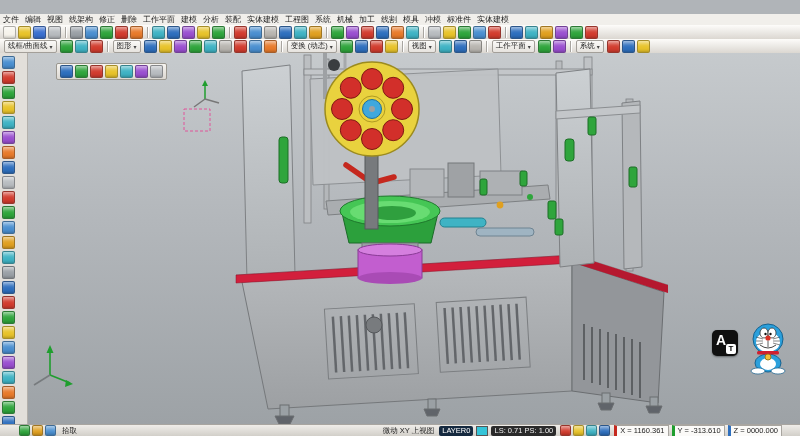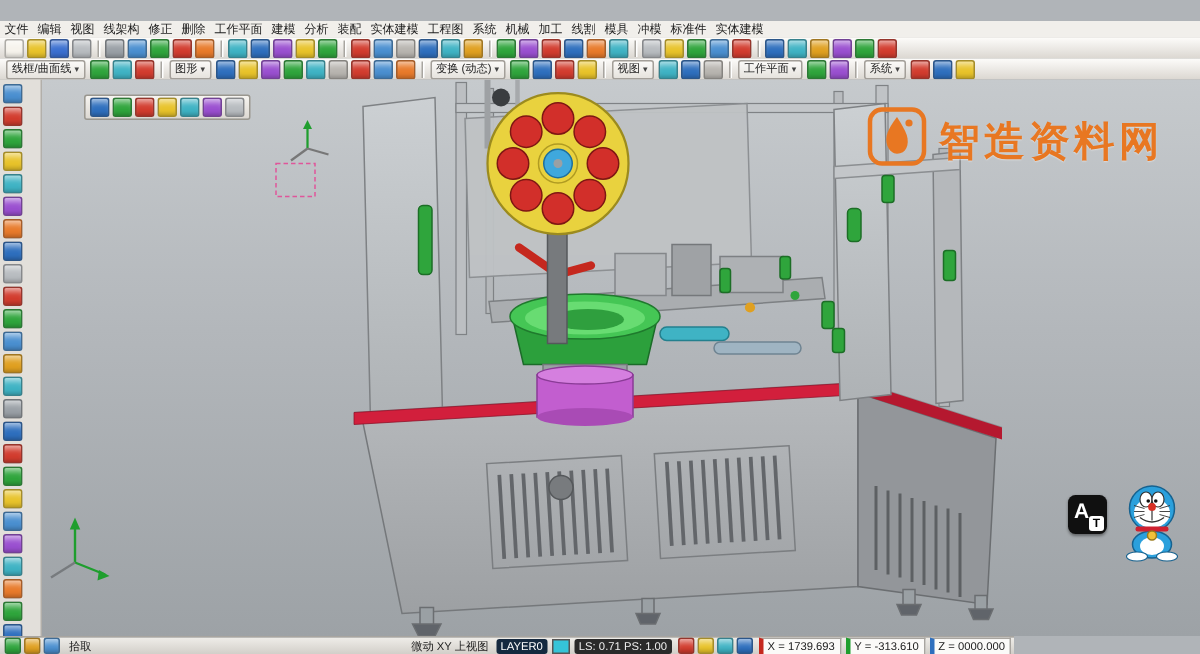--- a/index.html
+++ b/index.html
@@ -49,23 +49,23 @@
   .watermark{position:absolute;left:550px;top:18px;display:flex;align-items:center;gap:8px;}
   .wm-text{font-size:27px;font-weight:bold;color:var(--accent,#e87722);letter-spacing:3px;white-space:nowrap;
     text-shadow:0 1px 1px rgba(255,255,255,.4);}
   .badge{position:absolute;left:684px;top:277px;width:26px;height:26px;background:#101010;border-radius:5px;
     box-shadow:0 1px 2px rgba(0,0,0,.4);}
   .badge-a{position:absolute;left:4px;top:2px;color:#fff;font-size:14px;font-weight:bold;}
   .badge-t{position:absolute;right:2px;bottom:2px;width:10px;height:10px;background:#fff;border-radius:2px;
     color:#000;font-size:8px;font-weight:bold;text-align:center;line-height:10px;}
   .doraemon{position:absolute;left:712px;top:268px;width:56px;height:54px;}
   
-  .statusbar{position:absolute;left:0;bottom:0;width:676px;height:12px;
+  .statusbar{position:absolute;left:0;bottom:0;width:800px;height:12px;
     background:linear-gradient(#efede9,#d2cfc9);border-top:1px solid #a8a5a0;
-    display:flex;align-items:center;font-size:7.5px;color:#222;padding:0 2px;box-sizing:border-box;gap:3px;}
+    display:flex;align-items:center;font-size:7.5px;color:#222;padding:0 18px;box-sizing:border-box;gap:3px;}
   .statusbar .tb-icon{width:9px;height:9px;}
   .sb-flex{flex:1;}
   .sb-text{white-space:nowrap;padding:0 2px;}
   .sb-chip{white-space:nowrap;padding:0 3px;height:10px;line-height:10px;border-radius:2px;}
   .sb-chip.layer{background:#15293f;color:#fff;}
   .sb-chip.dark{background:#2a2a2a;color:#eee;}
   .sb-swatch{width:10px;height:8px;background:#35c4d8;border:1px solid #555;}
   .coord{white-space:nowrap;background:#fbfaf8;border:1px solid #a8a5a0;height:10px;line-height:10px;
     padding:0 3px;border-left-width:3px;}
   .coord.x{border-left-color:#c5281e;}
@@ -373,30 +373,20 @@
     <div class="float-toolbar">
         <span class="tb-icon" style="background: rgb(46, 111, 190);"></span>
         <span class="tb-icon" style="background: rgb(47, 165, 60);"></span>
         <span class="tb-icon" style="background: rgb(210, 60, 46);"></span>
         <span class="tb-icon" style="background: rgb(232, 195, 42);"></span>
         <span class="tb-icon" style="background: rgb(63, 179, 196);"></span>
         <span class="tb-icon" style="background: rgb(154, 79, 208);"></span>
         <span class="tb-icon" style="background: rgb(184, 188, 192);"></span>
       </div>
 
-    <div class="watermark">
-      <span class="wm-logo">
-        <svg width="40" height="40" viewBox="0 0 40 40">
-          <rect x="2" y="2" width="36" height="36" rx="8" fill="none" stroke="#e87722" stroke-width="3"></rect>
-          <path d="M20 7 C14 15 11.5 20 13.5 26 C14.8 29.5 17.5 31.5 20 31.5 C26 31.5 28.5 25.5 26.5 19 C25.3 15.5 22.5 11 20 7 Z" fill="#e87722"></path>
-          <circle cx="28" cy="11" r="2.4" fill="#e87722"></circle>
-        </svg>
-      </span>
-      <span class="wm-text">智造资料网</span>
-    </div>
 
     <div class="badge">
       <span class="badge-a">A</span>
       <span class="badge-t">T</span>
     </div>
 
     <div class="doraemon">
       <svg width="56" height="54" viewBox="0 0 56 54">
         <ellipse cx="28" cy="42" rx="13" ry="9" fill="#2ba0dc" stroke="#17628f"></ellipse>
         <ellipse cx="28" cy="43" rx="8" ry="6" fill="#fff"></ellipse>
@@ -434,18 +424,18 @@
     <span class="sb-text">微动 XY 上视图</span>
     <span class="sb-chip layer">LAYER0</span>
     <span class="sb-swatch"></span>
     <span class="sb-chip dark">LS: 0.71 PS: 1.00</span>
     <span class="sb-icons">
         <span class="tb-icon" style="background: rgb(210, 60, 46);"></span>
         <span class="tb-icon" style="background: rgb(232, 195, 42);"></span>
         <span class="tb-icon" style="background: rgb(63, 179, 196);"></span>
         <span class="tb-icon" style="background: rgb(46, 111, 190);"></span>
       </span>
-    <span class="coord x">X = 1739.693</span>
+    <span class="coord x">X = 1160.361</span>
     <span class="coord y">Y = -313.610</span>
     <span class="coord z">Z = 0000.000</span>
   </div>
 
 </div>
 
 </body></html>

